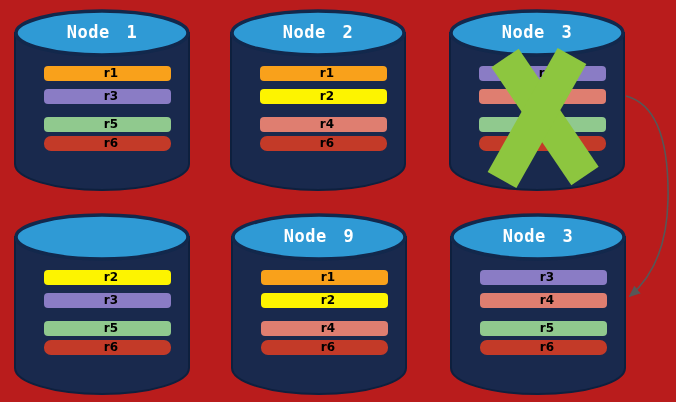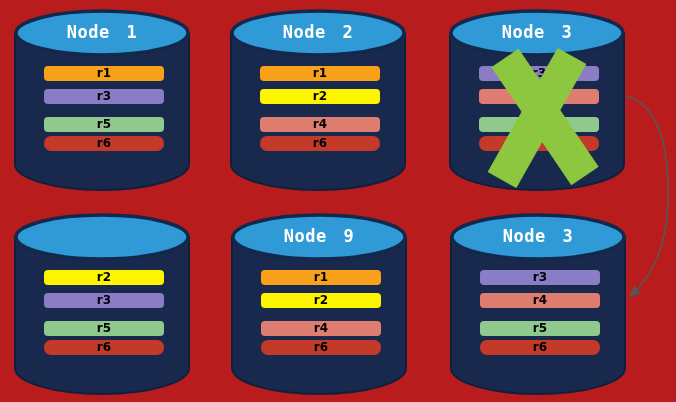--- a/index.html
+++ b/index.html
@@ -11,21 +11,21 @@
   .cyl { position:absolute; left:0; top:0; width:178px; height:188px; }
   .cyl-body { stroke:#0E203E; stroke-width:2; }
   .cyl-top  { stroke:#12284C; stroke-width:3.5; }
   .node-title {
     position:absolute; top:15px; left:0; width:178px; text-align:center;
     font-family:"DejaVu Sans Mono", monospace; font-weight:bold;
     font-size:17px; word-spacing:6px; letter-spacing:0.5px;
   }
   .bar {
     position:absolute; left:31px; width:120px; height:15px;
-    border-radius:4px; text-align:center;
+    border-radius:4px; text-align:center;padding-left:7px;
   }
   .bar span {
     font-family:"DejaVu Sans", sans-serif; font-weight:bold;
     font-size:12px; line-height:15px; color:#000000; display:block;
   }
   .bar-1 { top:59px; } .bar-2 { top:82px; } .bar-3 { top:94px;margin-top:16px; } .bar-4 { top:129px;border-radius:7px; }
   .x-overlay { position:absolute; left:470px; top:40px; width:160px; height:155px; }
   .xleg { stroke-width:33; stroke-linecap:butt; }
   .arrow-svg { position:absolute; left:596px; top:78px; width:80px; height:235px; }
   .arrow-path { fill:none; stroke-width:1.6; }

